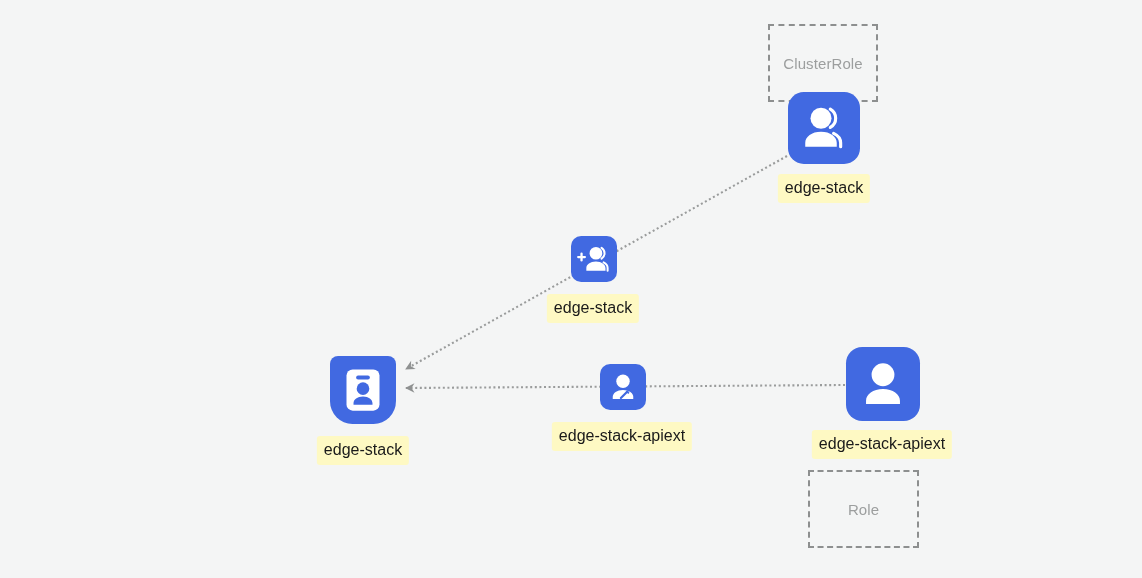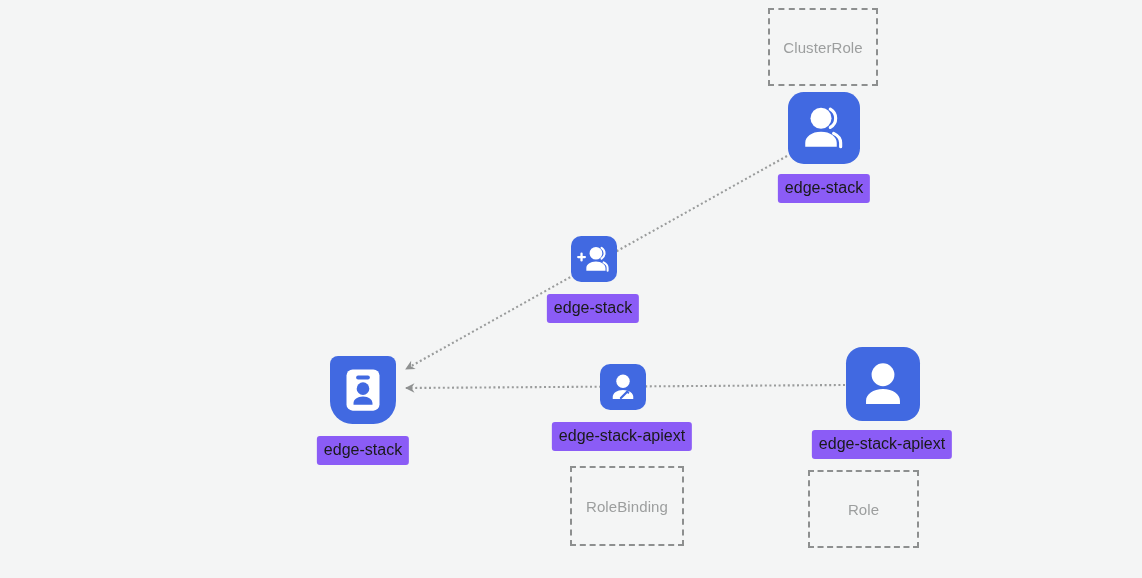--- a/index.html
+++ b/index.html
@@ -59,21 +59,21 @@
   }
   .node-icon svg {
     display: block;
     width: 100%;
     height: 100%;
   }
 
   
   .name-chip {
     position: absolute;
-    background: #8b5cf6;
+    background: #fef9c3;
     color: #1a1a1a;
     font-size: 16px;
     font-family: "Liberation Sans", sans-serif;
     line-height: 1;
     padding: 6px 7px 7px 7px;
     border-radius: 3px;
     white-space: nowrap;
     transform: translateX(-50%);
   }
 </style>
@@ -87,29 +87,26 @@
       <marker id="arrow-head" markerWidth="11" markerHeight="11" refX="9" refY="5.5" orient="auto" markerUnits="userSpaceOnUse">
         <path d="M0.5,0.8 L10,5.5 L0.5,10.2 L3.4,5.5 Z" fill="#8f9191"></path>
       </marker>
     </defs>
 
     <line x1="787" y1="156" x2="406" y2="369" stroke="#9a9c9c" stroke-width="2.1" stroke-linecap="butt" stroke-dasharray="2 2.6" marker-end="url(#arrow-head)"></line>
 
     <line x1="845" y1="385" x2="406" y2="388" stroke="#9a9c9c" stroke-width="2.1" stroke-linecap="butt" stroke-dasharray="2 2.6" marker-end="url(#arrow-head)"></line>
   </svg>
 
-  <div class="kind-box" style="left:768px; top:8px; width:110px; height:78px;align-items:center;">
+  <div class="kind-box" style="left:768px; top:24px; width:110px; height:78px;align-items:center;">
     <span class="kind-label">ClusterRole</span>
   </div>
 
 
 
-  <div class="kind-box" style="left:570px; top:466px; width:114px; height:80px;">
-    <span class="kind-label">RoleBinding</span>
-  </div>
 
   <div class="kind-box" style="left:808px; top:470px; width:111px; height:78px;">
     <span class="kind-label">Role</span>
   </div>
 
   <div class="node-icon icon-rounded" style="left:788px; top:92px; width:72px; height:72px;">
     <svg viewBox="0 0 48 48" aria-hidden="true">
       <g fill="#ffffff">
         <circle cx="22" cy="17.5" r="7"></circle>
         <path d="M22 26.5c-6.2 0-10.5 3.3-10.5 7.4V36.5h21V33.9c0-4.1-4.3-7.4-10.5-7.4z"></path>

